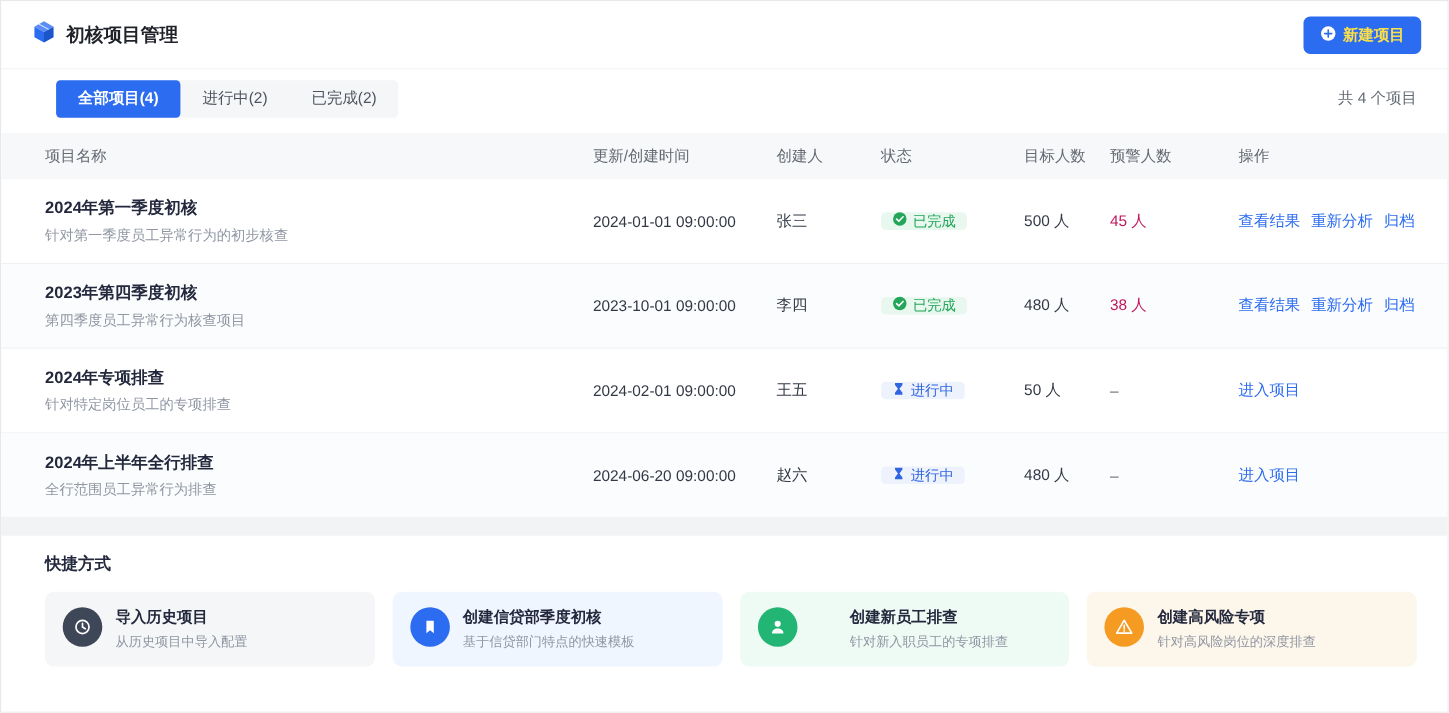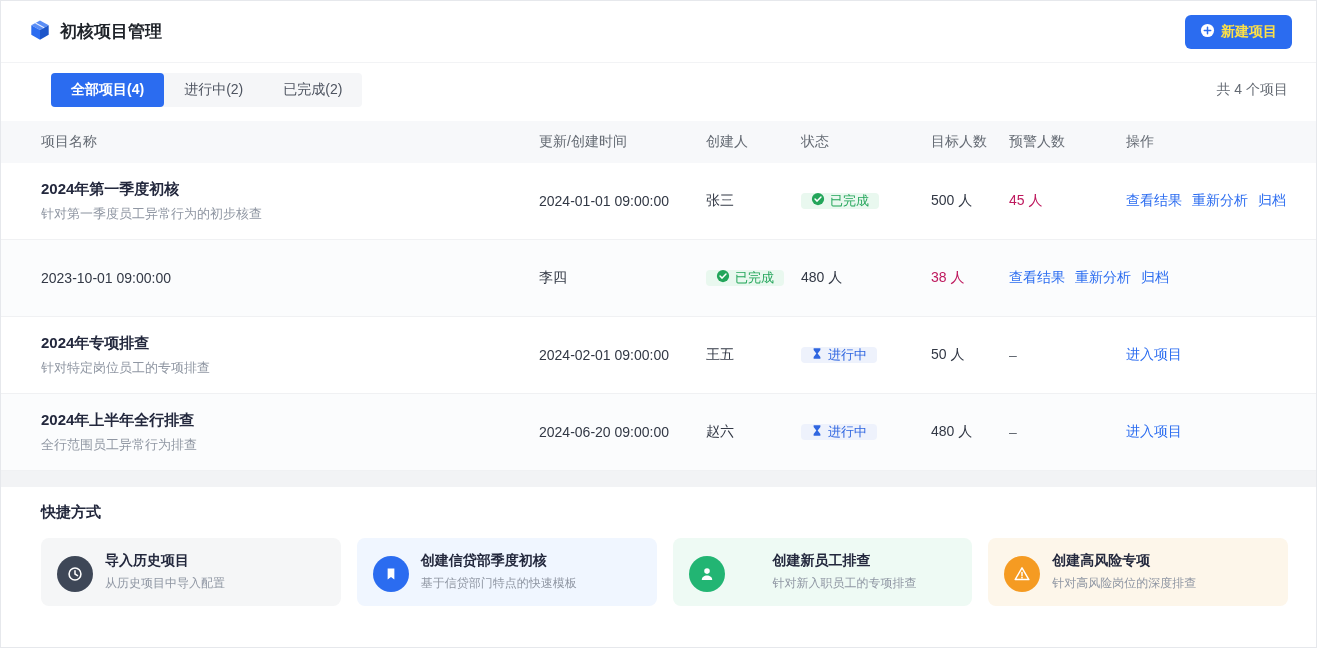--- a/index.html
+++ b/index.html
@@ -118,21 +118,21 @@
   .actions a { color: #2b6cf0; text-decoration: none; cursor: pointer; white-space: nowrap; }
   
   .section-gap { height: 16px; background: #f2f3f5; }
   
   .quick { padding: 16px 28px 20px 40px; }
   .quick h2 { font-size: 15px; font-weight: bold; color: #23283d; margin-bottom: 16px; }
   .cards { display: flex; gap: 16px; }
   .qcard {
     flex: 1;
     display: flex;
-    align-items: flex-end;
+    align-items: flex-start;
     gap: 12px;
     padding: 14px 16px;
     border-radius: 8px;
     cursor: pointer;
   }
   .qcard-1 { background: #f5f6f7; }
   .qcard-2 { background: #f0f6ff; }
   .qcard-3 { background: #eefaf4; gap: 48px; }
   .qcard-4 { background: #fdf6ea; }
   .qicon {
@@ -221,20 +221,24 @@
         <div>500 人</div>
         <div class="warn">45 人</div>
         <div class="actions">
           <a>查看结果</a>
           <a>重新分析</a>
           <a>归档</a>
         </div>
       </div>
 
       <div class="trow">
+        <div>
+          <div class="pname">2023年第四季度初核</div>
+          <div class="pdesc">第四季度员工异常行为核查项目</div>
+        </div>
         <div>2023-10-01 09:00:00</div>
         <div>李四</div>
         <div>
           <span class="badge done">
             <span>
               <svg width="14" height="14" viewBox="0 0 16 16">
                 <circle cx="8" cy="8" r="7" fill="#23a55a"></circle>
                 <path d="M4.6 8.1 L7 10.4 L11.4 5.8" stroke="#fff" stroke-width="1.7" fill="none" stroke-linecap="round" stroke-linejoin="round"></path>
               </svg>
             </span>

